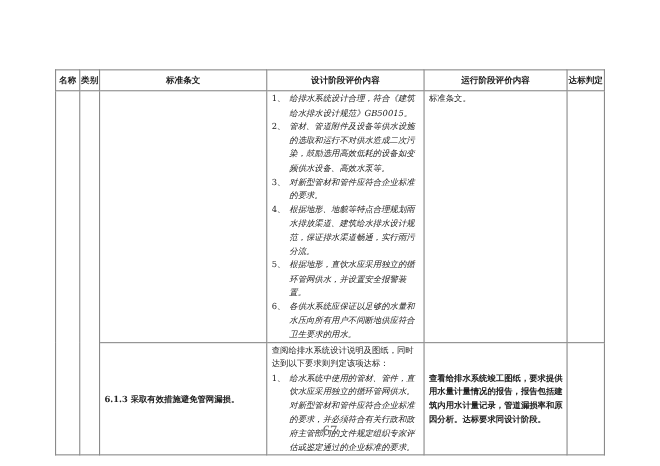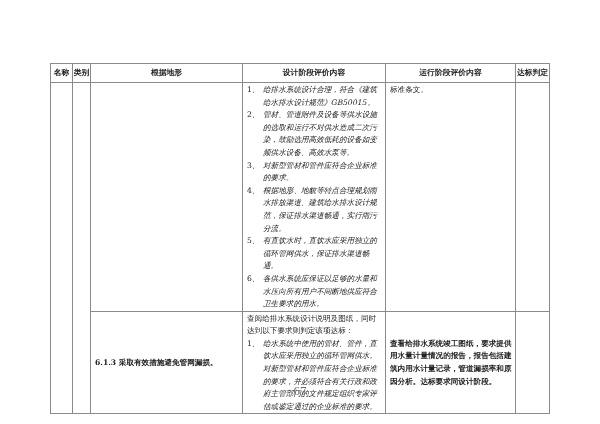--- a/index.html
+++ b/index.html
@@ -26,21 +26,21 @@
     <col style="width:18px">
     <col style="width:152px">
     <col style="width:143px">
     <col style="width:130px">
     <col style="width:34px">
   </colgroup>
   <tbody>
       <tr>
     <th>名称</th>
     <th>类别</th>
-    <th>根据地形</th>
+    <th>标准条文</th>
     <th>设计阶段评价内容</th>
     <th>运行阶段评价内容</th>
     <th>达标判定</th>
   </tr>
   <tr style="height:178px">
     <td rowspan="2"></td>
     <td rowspan="2"></td>
     <td>
           <div class="cell-pad"></div>
         </td>
@@ -57,21 +57,21 @@
         <div class="item">
               <span class="num">3、</span>
               <span class="txt">对新型管材和管件应符合企业标准的要求。</span>
             </div>
         <div class="item">
               <span class="num">4、</span>
               <span class="txt">根据地形、地貌等特点合理规划雨水排放渠道、建筑给水排水设计规范，保证排水渠道畅通，实行雨污分流。</span>
             </div>
         <div class="item">
               <span class="num">5、</span>
-              <span class="txt">有直饮水时，直饮水应采用独立的循环管网供水，保证排水渠道畅通。</span>
+              <span class="txt">根据地形，直饮水应采用独立的循环管网供水，并设置安全报警装置。</span>
             </div>
         <div class="item">
               <span class="num">6、</span>
               <span class="txt">各供水系统应保证以足够的水量和水压向所有用户不间断地供应符合卫生要求的用水。</span>
             </div>
       </div>
     </td>
     <td>
           <div class="cell-pad">标准条文。</div>
         </td>

